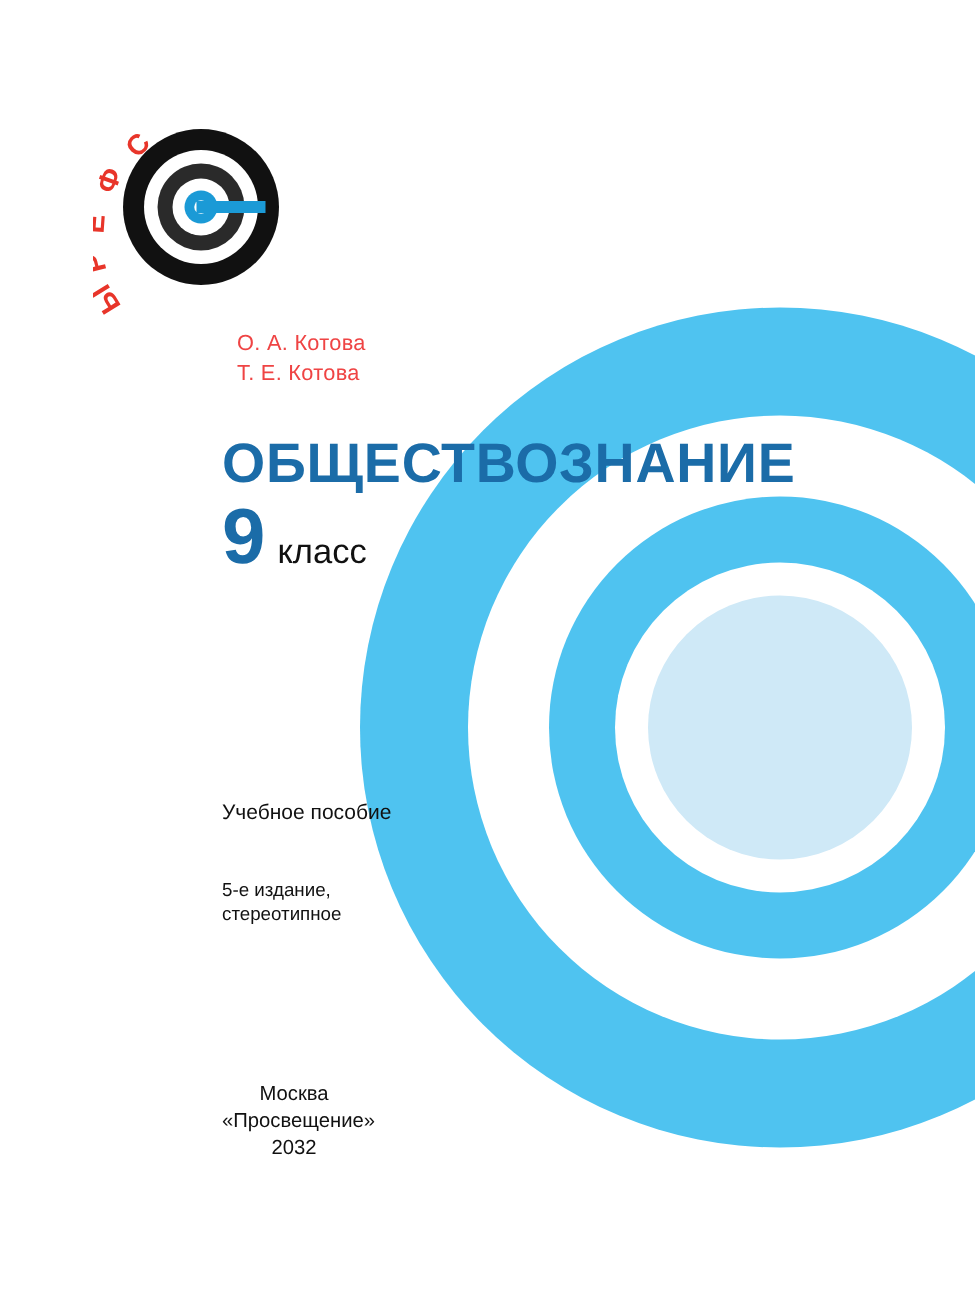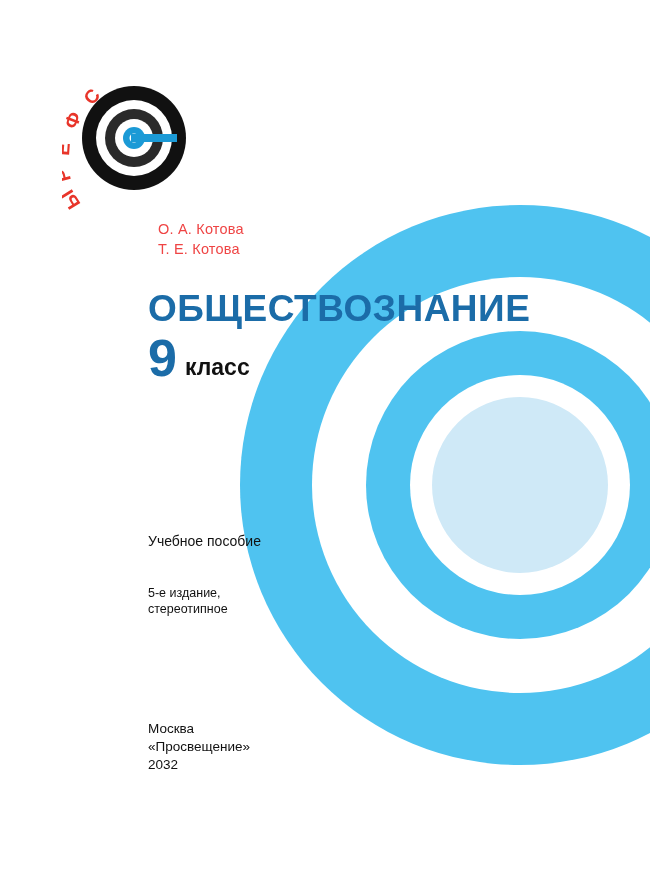--- a/index.html
+++ b/index.html
@@ -115,21 +115,21 @@
   }
   .grade-number {
     color: #1b6ca8;
     font-size: 52px;
     font-weight: bold;
     line-height: 52px;
   }
   .grade-word {
     color: #111111;
     font-size: 23px;
-    font-weight: bold;
+    font-weight: normal;
     line-height: 30px;
     margin-left: 8px;
     margin-bottom: 2px;
   }
 
   .subtitle {
     position: absolute;
     left: 148px;
     top: 436px;
     color: #111111;
@@ -158,20 +158,21 @@
   }
   .edition div { white-space: nowrap; }
 
   .imprint {
     position: absolute;
     left: 148px;
     top: 720px;
     color: #111111;
     font-size: 13.5px;
     line-height: 18px;
+    text-align: center;
     width: 96px;
   }
   .imprint div { white-space: nowrap; }
 </style>
 </head>
 <body>
 
 <div class="page">
 
   <div class="arc-group">

